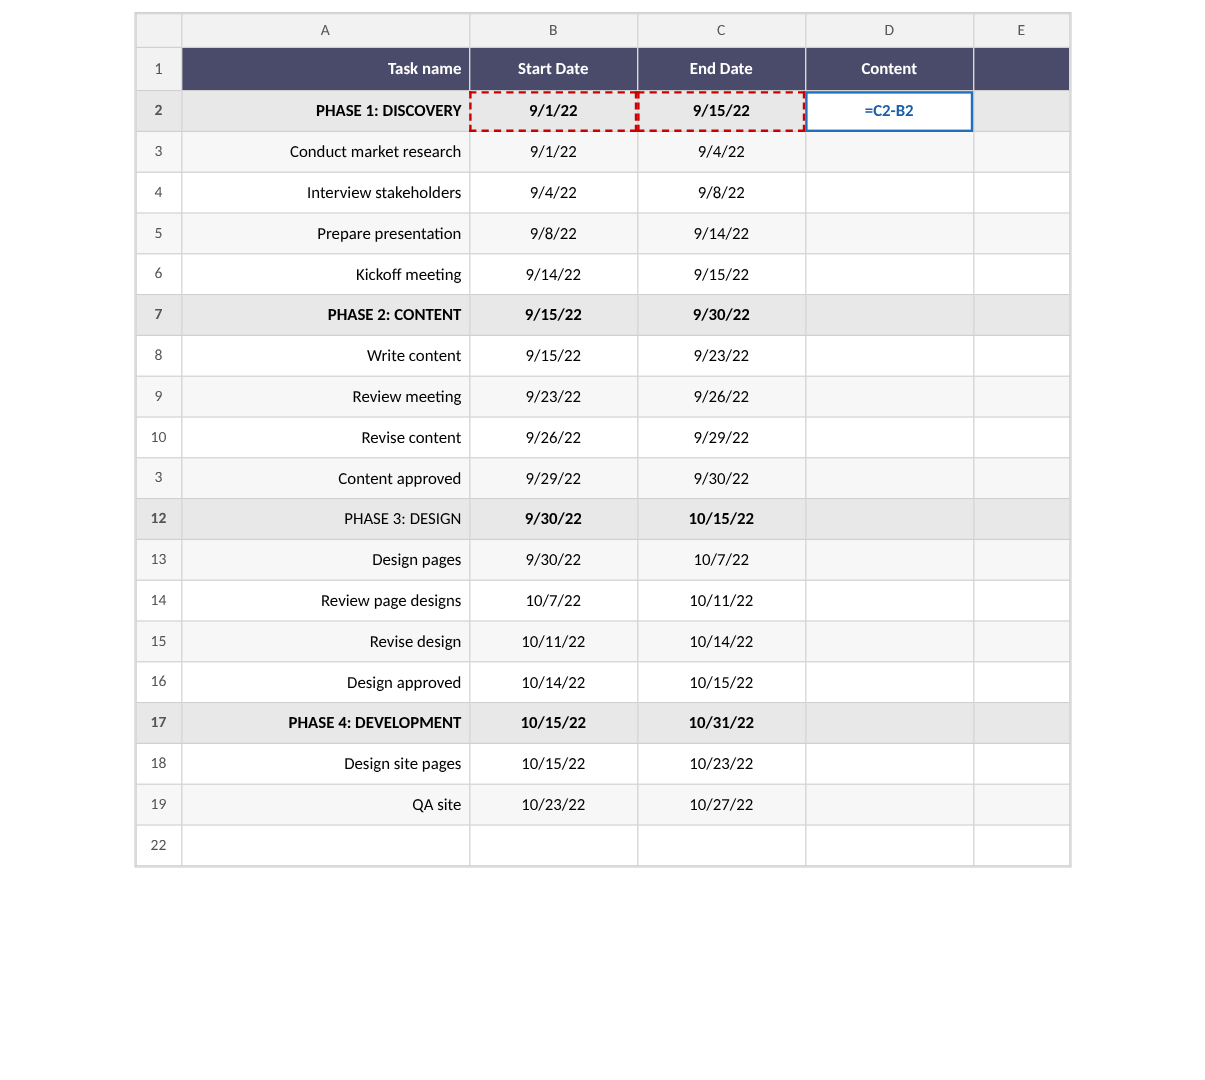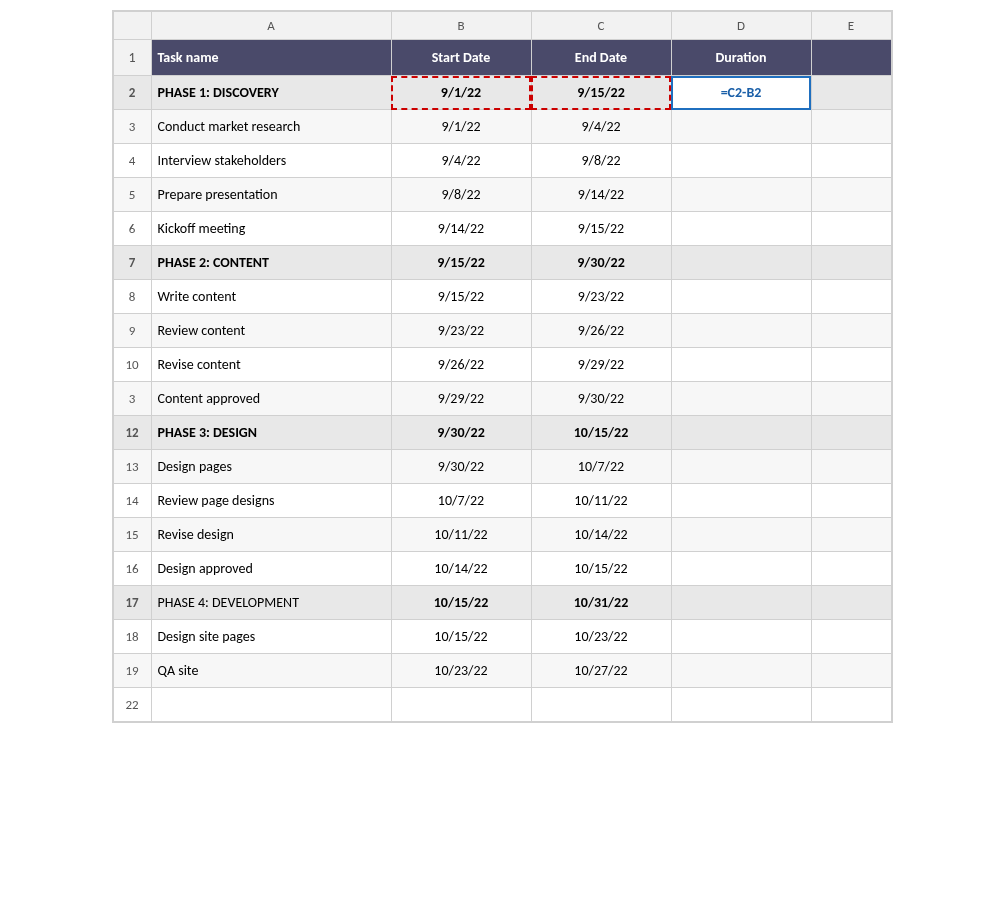--- a/index.html
+++ b/index.html
@@ -56,21 +56,21 @@
     
     td.cell {
       height: 34px;
       vertical-align: middle;
       padding: 0 6px;
     }
     td.cell-center {
       text-align: center;
     }
     td.cell-a {
-      text-align: left;
+      text-align: right;
     }
 
     
     .header-row td {
       background: #4a4a6a;
       color: #fff;
       font-weight: bold;
       font-size: 14px;
       height: 36px;
     }
@@ -137,21 +137,21 @@
         <th class="col-header col-e">E</th>
       </tr>
     </thead>
     <tbody id="spreadsheet-body">
 
       <tr class="header-row">
         <td class="col-rownum cell" style="background:#f2f2f2;color:#555;font-weight:normal;">1</td>
         <td class="cell cell-a">Task name</td>
         <td class="cell cell-center">Start Date</td>
         <td class="cell cell-center">End Date</td>
-        <td class="cell cell-center">Duration</td>
+        <td class="cell cell-center">Content</td>
         <td class="cell"></td>
       </tr>
     <tr class="phase-row">
           <td class="col-rownum cell">2</td>
           <td class="cell cell-a" style="font-weight: bold;">PHASE 1: DISCOVERY</td>
           <td class="cell cell-center cell-b2-selected" style="font-weight: bold;">9/1/22</td>
           <td class="cell cell-center cell-c2-selected" style="font-weight: bold;">9/15/22</td>
           <td class="cell cell-center cell-d2-active"><span class="formula-text">=C2-B2</span></td>
           <td class="cell"></td>
         </tr>
@@ -198,21 +198,21 @@
         <tr class="even-row">
           <td class="col-rownum cell">8</td>
           <td class="cell cell-a">Write content</td>
           <td class="cell cell-center">9/15/22</td>
           <td class="cell cell-center">9/23/22</td>
           <td class="cell cell-center"></td>
           <td class="cell"></td>
         </tr>
         <tr class="odd-row">
           <td class="col-rownum cell">9</td>
-          <td class="cell cell-a">Review content</td>
+          <td class="cell cell-a">Review meeting</td>
           <td class="cell cell-center">9/23/22</td>
           <td class="cell cell-center">9/26/22</td>
           <td class="cell cell-center"></td>
           <td class="cell"></td>
         </tr>
         <tr class="even-row">
           <td class="col-rownum cell">10</td>
           <td class="cell cell-a">Revise content</td>
           <td class="cell cell-center">9/26/22</td>
           <td class="cell cell-center">9/29/22</td>
@@ -222,21 +222,21 @@
         <tr class="odd-row">
           <td class="col-rownum cell">3</td>
           <td class="cell cell-a">Content approved</td>
           <td class="cell cell-center">9/29/22</td>
           <td class="cell cell-center">9/30/22</td>
           <td class="cell cell-center"></td>
           <td class="cell"></td>
         </tr>
         <tr class="phase-row">
           <td class="col-rownum cell">12</td>
-          <td class="cell cell-a" style="font-weight: bold;">PHASE 3: DESIGN</td>
+          <td class="cell cell-a" style="font-weight: normal;">PHASE 3: DESIGN</td>
           <td class="cell cell-center" style="font-weight: bold;">9/30/22</td>
           <td class="cell cell-center" style="font-weight: bold;">10/15/22</td>
           <td class="cell cell-center"></td>
           <td class="cell"></td>
         </tr>
         <tr class="odd-row">
           <td class="col-rownum cell">13</td>
           <td class="cell cell-a">Design pages</td>
           <td class="cell cell-center">9/30/22</td>
           <td class="cell cell-center">10/7/22</td>
@@ -262,21 +262,21 @@
         <tr class="even-row">
           <td class="col-rownum cell">16</td>
           <td class="cell cell-a">Design approved</td>
           <td class="cell cell-center">10/14/22</td>
           <td class="cell cell-center">10/15/22</td>
           <td class="cell cell-center"></td>
           <td class="cell"></td>
         </tr>
         <tr class="phase-row">
           <td class="col-rownum cell">17</td>
-          <td class="cell cell-a" style="font-weight: normal;">PHASE 4: DEVELOPMENT</td>
+          <td class="cell cell-a" style="font-weight: bold;">PHASE 4: DEVELOPMENT</td>
           <td class="cell cell-center" style="font-weight: bold;">10/15/22</td>
           <td class="cell cell-center" style="font-weight: bold;">10/31/22</td>
           <td class="cell cell-center"></td>
           <td class="cell"></td>
         </tr>
         <tr class="even-row">
           <td class="col-rownum cell">18</td>
           <td class="cell cell-a">Design site pages</td>
           <td class="cell cell-center">10/15/22</td>
           <td class="cell cell-center">10/23/22</td>

